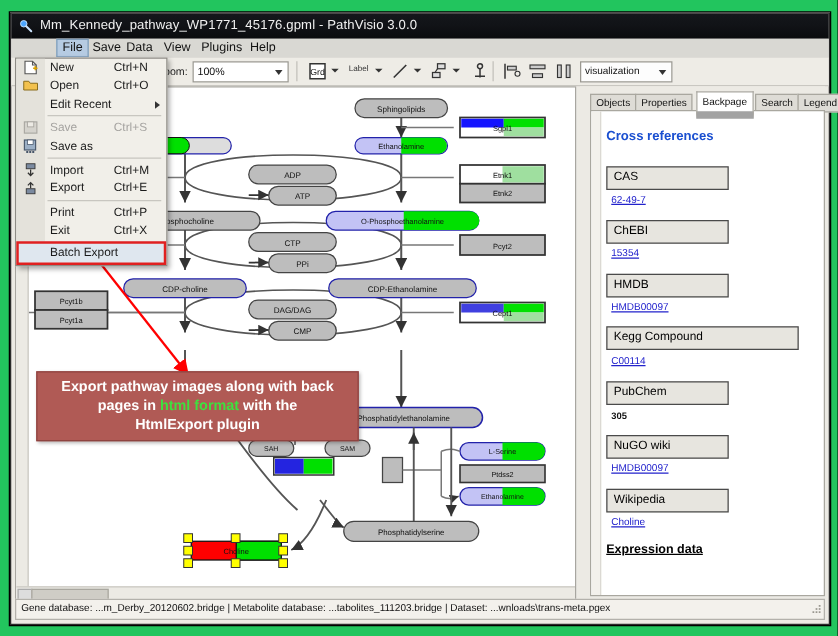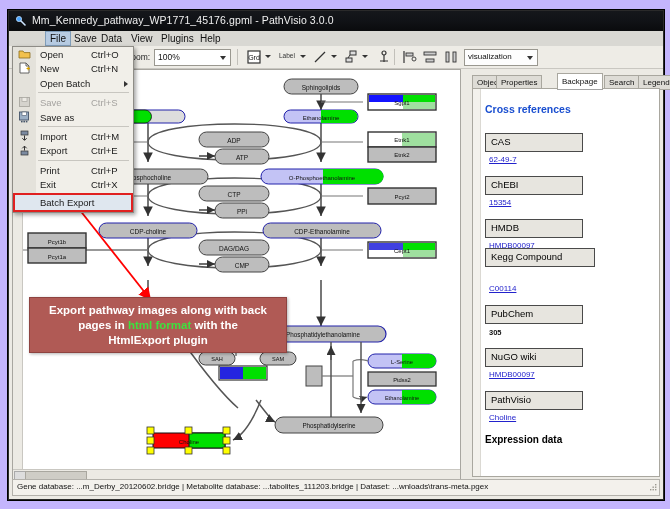--- a/index.html
+++ b/index.html
@@ -1,21 +1,21 @@
 <!DOCTYPE html>
 <html><head>
 <meta charset="utf-8">
 <title>PathVisio</title>
 <style>
   html,body{margin:0;padding:0;background:#000;}
   body{width:670px;height:509px;overflow:hidden;
        font-family:"Liberation Sans","DejaVu Sans",sans-serif;}
 
   
-  #frame{position:absolute;left:0;top:0;width:670px;height:509px;background:#c4b5fd;}
+  #frame{position:absolute;left:0;top:0;width:670px;height:509px;background:#22c55e;}
   #window{position:absolute;left:8px;top:10px;width:654px;height:488px;
           background:#eceae4;border:1px solid #2a2a2a;box-shadow:0 0 0 1px #000;}
 
   
   #titlebar{position:absolute;left:0;top:0;width:654px;height:20px;
             background:linear-gradient(180deg,#15171b 0%,#111317 45%,#0a0b0d 100%);
             color:#f2f2f2;}
   #title-icon{position:absolute;left:6px;top:4px;width:12px;height:12px;}
   #title-text{position:absolute;left:23px;top:3px;font-size:10.5px;
               letter-spacing:.1px;color:#f0f0f0;white-space:nowrap;}
@@ -99,36 +99,36 @@
   #arrow-svg{position:absolute;left:0;top:0;width:670px;height:509px;
              pointer-events:none;z-index:34;}
 
   
   #sidepanel{position:absolute;left:455px;top:58px;width:196px;height:411px;
              background:#eceae4;}
   #tabstrip{position:absolute;left:8px;top:4px;width:188px;height:16px;}
   .tab{position:absolute;top:2px;height:13px;line-height:13px;font-size:8px;
        padding:0 4px;background:#dedcd6;border:1px solid #a9a79f;color:#111;}
   .tab.sel{top:0;height:15px;line-height:15px;background:#ffffff;
-           border-bottom:1px solid #a3a3a3;font-size:8px;z-index:3;}
+           border-bottom:6px solid #a3a3a3;font-size:8px;z-index:3;}
   #backpage{position:absolute;left:8px;top:19px;width:186px;height:387px;
             background:#ffffff;border:1px solid #a9a79f;overflow:hidden;}
   #bp-scroll{position:absolute;left:0;top:0;width:7px;height:100%;
              background:#f3f1ec;border-right:1px solid #dbd9d3;}
   #bp-body{position:absolute;left:12px;top:0;right:2px;}
   #xref-title{position:absolute;left:0;top:14px;font-size:10.5px;font-weight:bold;
               color:#1a4fd0;}
   .xref-box{position:absolute;left:0;width:96px;height:17px;
             background:#e7e5df;border:1px solid #4a4a4a;}
   .xref-box span{position:absolute;left:5px;top:2px;font-size:9.5px;
                  font-weight:normal;color:#000;}
   .xref-val{position:absolute;left:4px;font-size:8px;color:#2222cc;
             text-decoration:underline;}
   .xref-val.plain{color:#111;text-decoration:none;font-weight:bold;font-size:7.5px;}
-  #expr-data{position:absolute;left:0;font-size:10px;font-weight:bold;color:#000;}
+  #expr-data{position:absolute;left:0;font-size:10px;font-weight:bold;color:#000;text-decoration:underline;}
 
   
   #statusbar{position:absolute;left:3px;bottom:3px;width:646px;height:15px;
              background:#f3f1ec;border:1px solid #b3b1ab;}
   #status-text{position:absolute;left:4px;top:2px;font-size:8px;color:#111;
                white-space:nowrap;}
   #status-grip{position:absolute;right:2px;top:3px;width:8px;height:8px;}
 </style>
 </head>
 <body>
@@ -515,38 +515,38 @@
       <span>pages in </span><span class="hl">html format</span><span> with the</span><br>
       <span>HtmlExport plugin</span>
     </div>
   </div>
 
   <div id="filemenu">
     <div id="fm-gutter"></div>
 
     <div class="fm-row">
       <svg class="fm-icon" viewBox="0 0 13 12">
-        <path d="M1 3h4l1.2 1.6H12V10H1z" fill="#f2c14e" stroke="#8a6d1d" stroke-width=".8"></path>
-      </svg>
-      <span class="fm-label">Open</span>
-      <span class="fm-acc">Ctrl+O</span>
-    </div>
-
-    <div class="fm-row">
-      <svg class="fm-icon" viewBox="0 0 13 12">
         <path d="M2 1h6l3 3v7H2z" fill="#fff" stroke="#555" stroke-width=".9"></path>
         <path d="M8 1v3h3" fill="none" stroke="#555" stroke-width=".9"></path>
         <path d="M8.5 6.5h3.5M10.2 4.8v3.4" stroke="#d8a000" stroke-width="1.2"></path>
       </svg>
       <span class="fm-label">New</span>
       <span class="fm-acc">Ctrl+N</span>
     </div>
 
     <div class="fm-row">
-      <span class="fm-label">Open Batch</span>
+      <svg class="fm-icon" viewBox="0 0 13 12">
+        <path d="M1 3h4l1.2 1.6H12V10H1z" fill="#f2c14e" stroke="#8a6d1d" stroke-width=".8"></path>
+      </svg>
+      <span class="fm-label">Open</span>
+      <span class="fm-acc">Ctrl+O</span>
+    </div>
+
+    <div class="fm-row">
+      <span class="fm-label">Edit Recent</span>
       <span class="fm-arrow"></span>
     </div>
 
     <div class="fm-sep">
           <i></i>
         </div>
 
     <div class="fm-row">
       <svg class="fm-icon" viewBox="0 0 13 12">
         <rect x="1.5" y="1.5" width="10" height="9" fill="#d5d3cd" stroke="#a9a7a1" stroke-width=".9"></rect>
@@ -604,21 +604,21 @@
     </div>
 
     <div id="fm-batch">
       <span class="fm-label">Batch Export</span>
     </div>
   </div>
 
   <div id="sidepanel">
     <div id="tabstrip">
       <div class="tab" style="left:0px;">Objects</div>
-      <div class="tab" style="left:24px;">Properties</div>
+      <div class="tab" style="left:36px;">Properties</div>
       <div class="tab sel" style="left:85px;">Backpage</div>
       <div class="tab" style="left:132px;">Search</div>
       <div class="tab" style="left:166px;">Legend</div>
     </div>
 
     <div id="backpage">
       <div id="bp-scroll"></div>
       <div id="bp-body">
         <div id="xref-title">Cross references</div>
 
@@ -630,37 +630,37 @@
         <div class="xref-box" style="top:87px;">
           <span>ChEBI</span>
             </div>
         <div class="xref-val" style="top:109px;">15354</div>
 
         <div class="xref-box" style="top:130px;">
           <span>HMDB</span>
             </div>
         <div class="xref-val" style="top:152px;">HMDB00097</div>
 
-        <div class="xref-box" style="top:159px;width:108px;">
+        <div class="xref-box" style="top:172px;width:108px;padding-left:44px;">
           <span>Kegg Compound</span>
             </div>
         <div class="xref-val" style="top:195px;">C00114</div>
 
         <div class="xref-box" style="top:216px;">
           <span>PubChem</span>
             </div>
         <div class="xref-val plain" style="top:239px;">305</div>
 
         <div class="xref-box" style="top:259px;">
           <span>NuGO wiki</span>
             </div>
         <div class="xref-val" style="top:281px;">HMDB00097</div>
 
         <div class="xref-box" style="top:302px;">
-          <span>PathVisio</span>
+          <span>Wikipedia</span>
             </div>
         <div class="xref-val" style="top:324px;">Choline</div>
 
         <div id="expr-data" style="top:345px;">Expression data</div>
       </div>
     </div>
   </div>
 
   <div id="statusbar">
     <div id="status-text">Gene database: ...m_Derby_20120602.bridge | Metabolite database: ...tabolites_111203.bridge | Dataset: ...wnloads\trans-meta.pgex</div>

